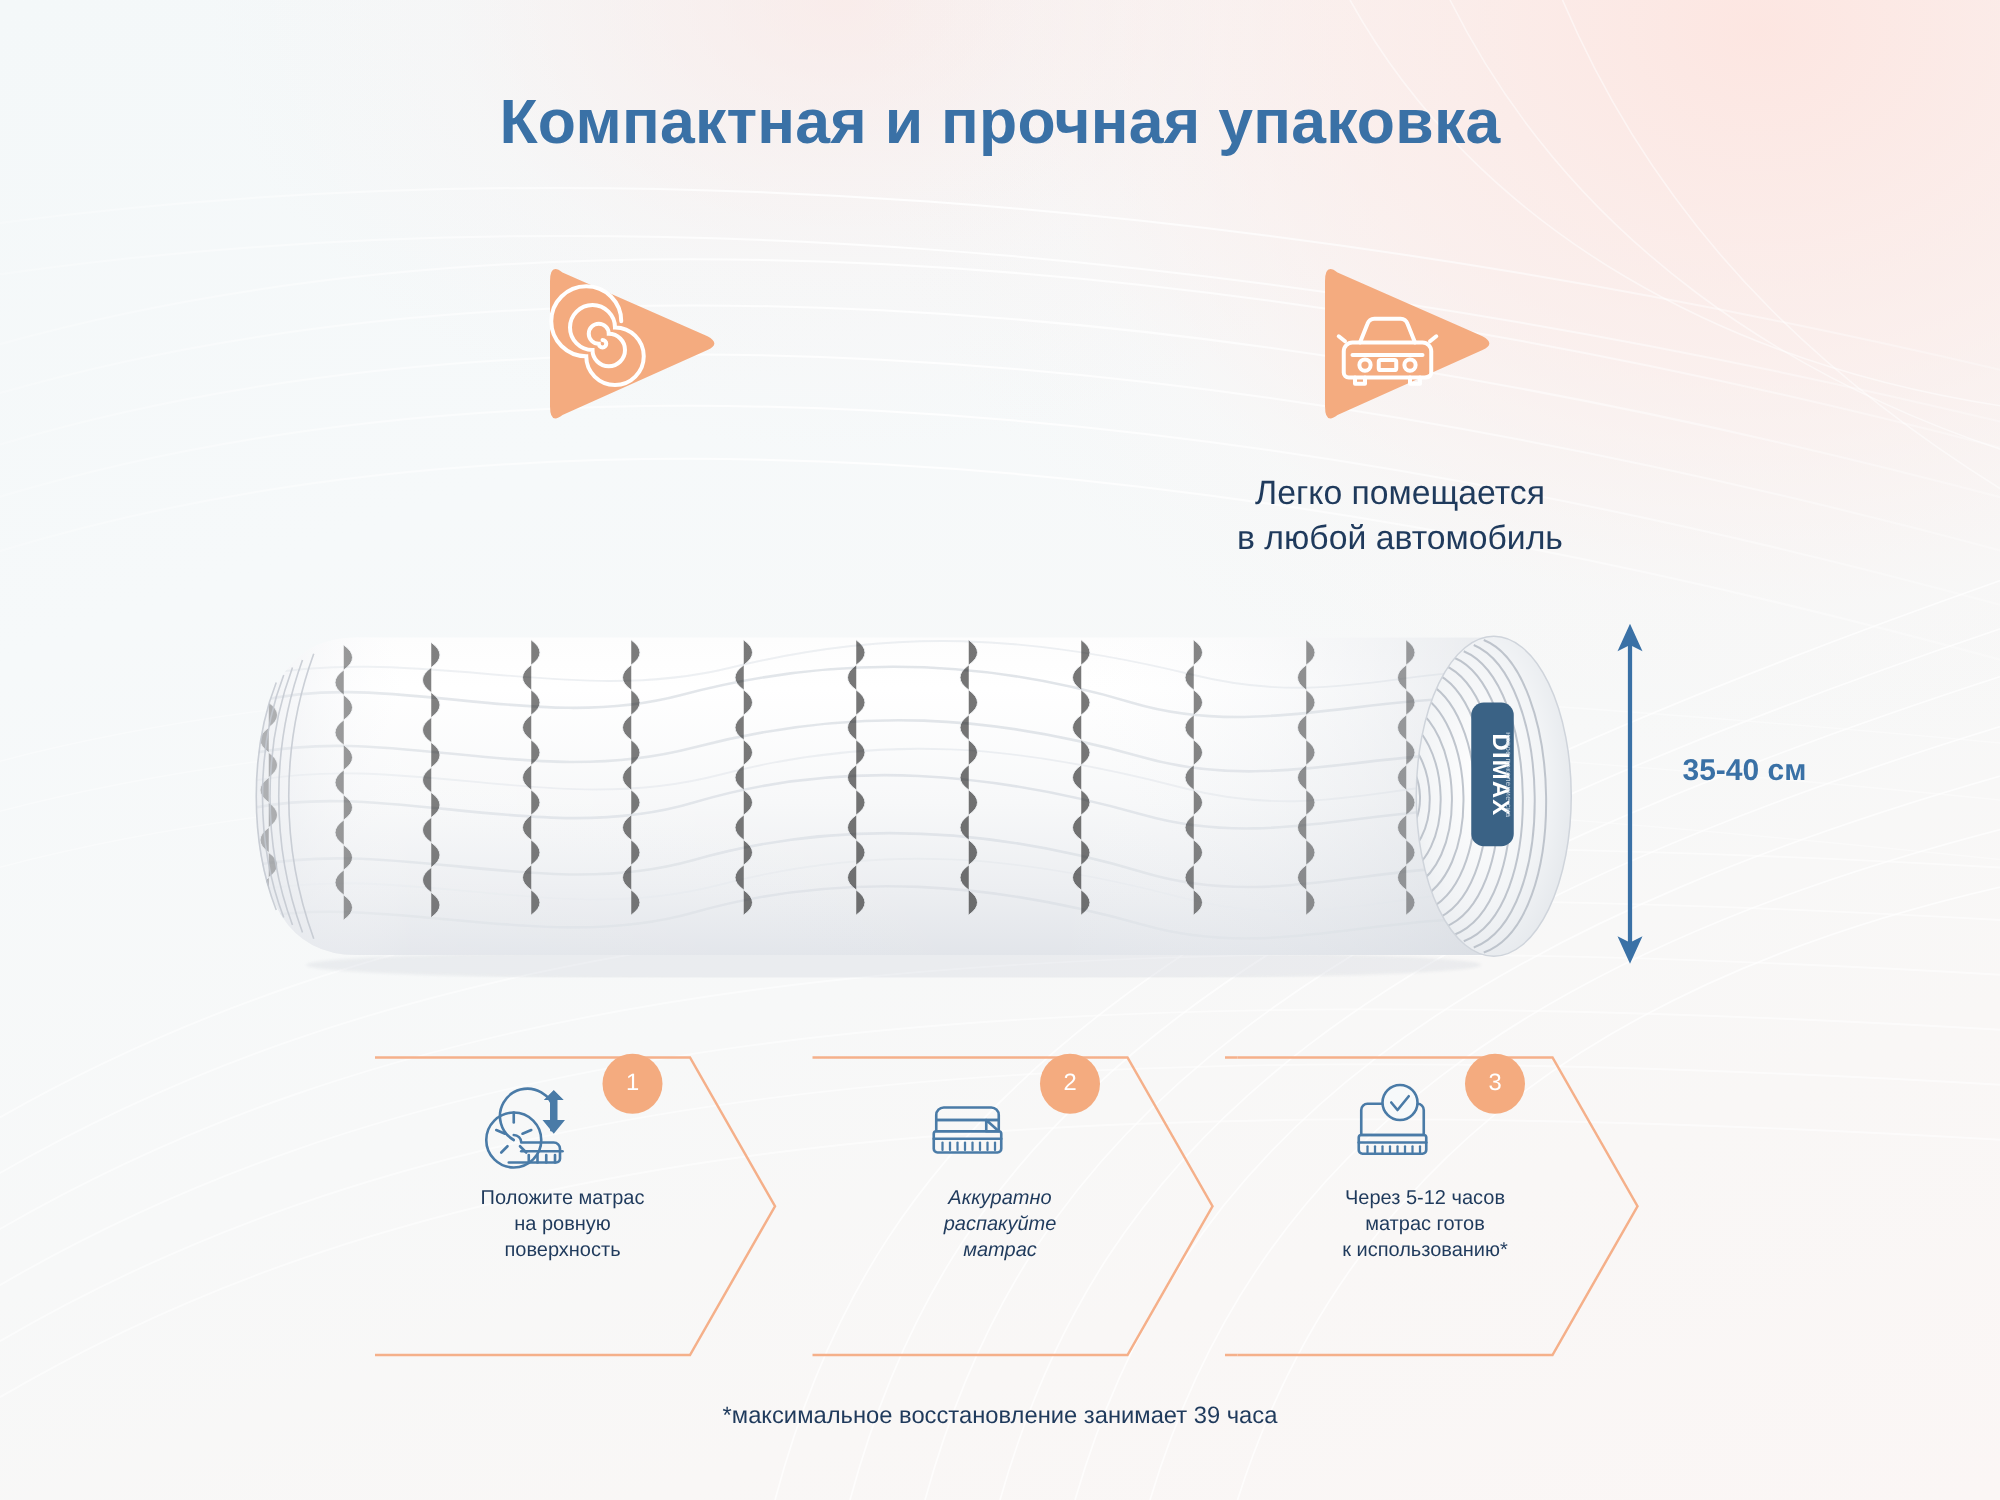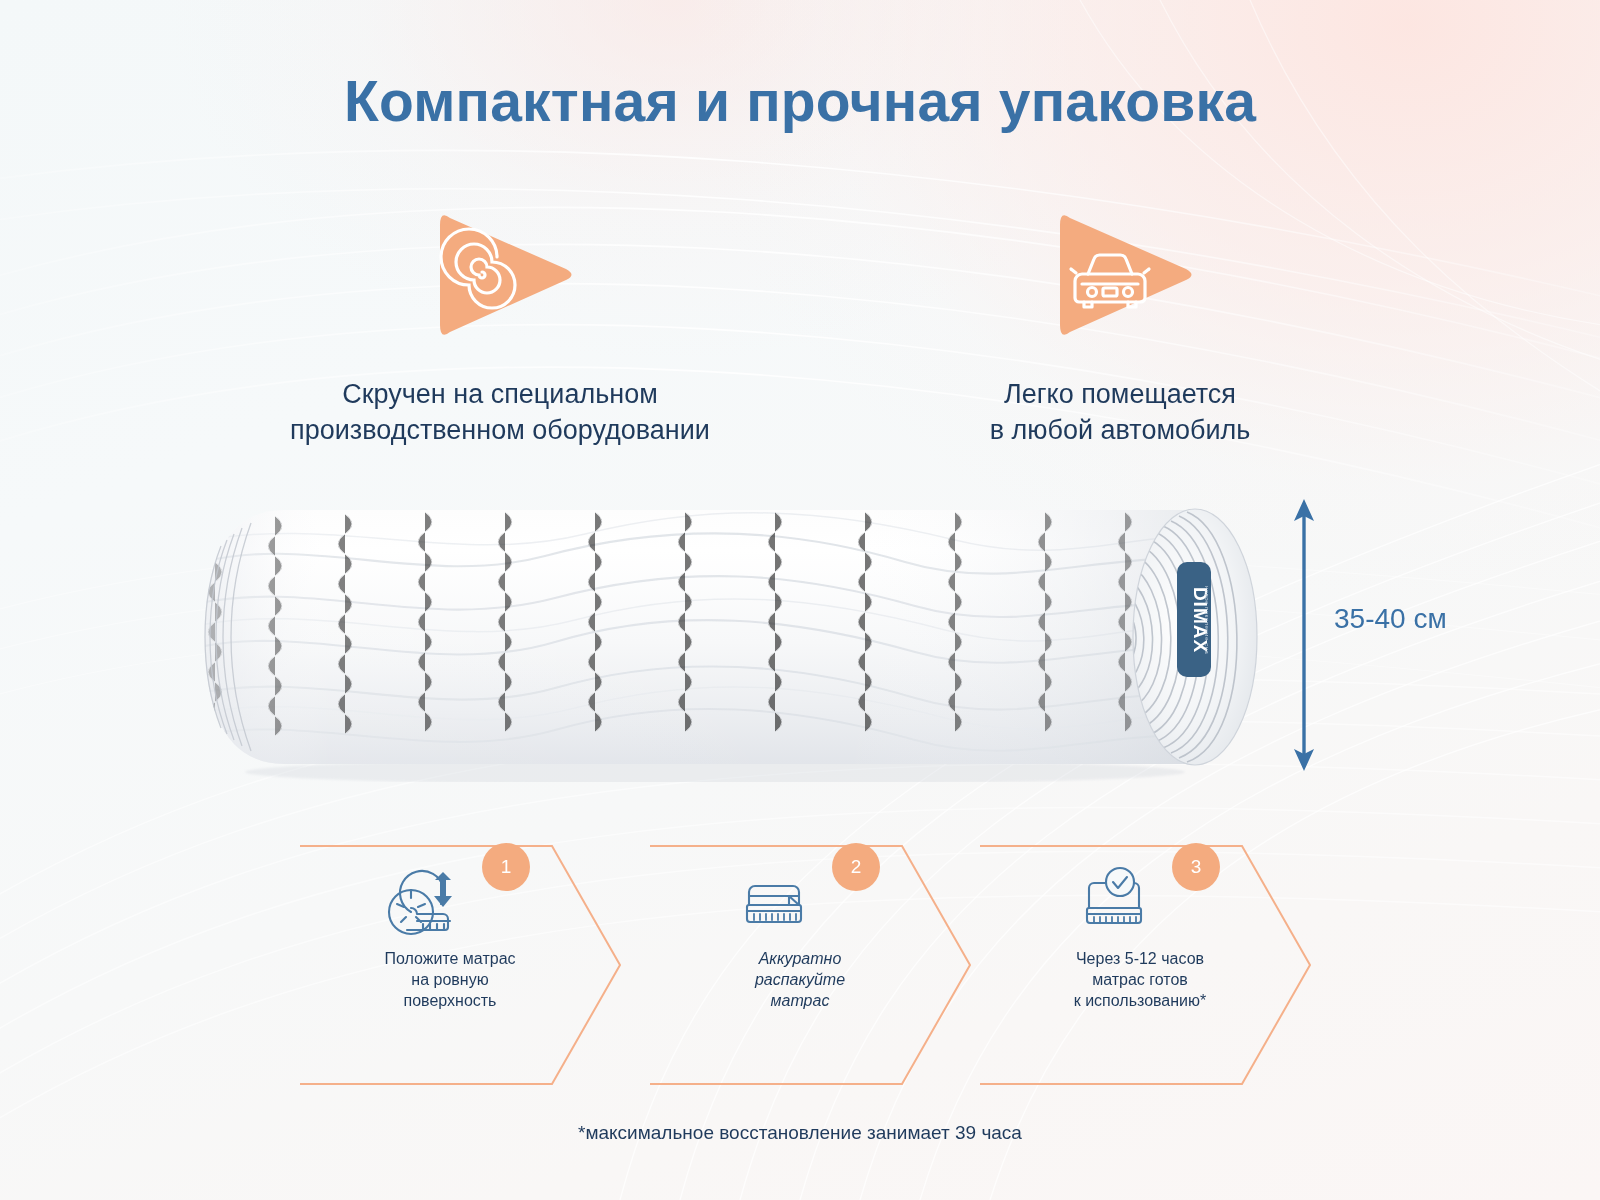--- a/index.html
+++ b/index.html
@@ -25,21 +25,21 @@
   
   .bg-lines { position:absolute; inset:0; width:1600px; height:1200px; pointer-events:none; }
 
   
   .title {
     position: absolute;
     top: 68px;
     left: 0;
     width: 1600px;
     text-align: center;
-    font-size: 57px;
+    font-size: 50px;
     font-weight: 700;
     color: #3a71a6;
     letter-spacing: 0.2px;
   }
 
   
   .feature { position: absolute; text-align: center; }
   .feat-tri { position: relative; width: 160px; height: 150px; margin: 0 auto 26px auto; }
   .feat-caption {
     font-size: 27px;
@@ -51,22 +51,22 @@
 
   #feature-roll  { left: 200px; top: 200px; width: 600px; }
   #feature-car   { left: 820px; top: 200px; width: 600px; }
 
   
   #roll-wrap { position:absolute; left:175px; top:492px; width:1110px; height:290px; }
 
   
   #dimension { position:absolute; left:1286px; top:495px; width:300px; height:280px; }
   .dim-label {
-    position:absolute; left:48px; top:108px;
-    font-size:28px; font-weight:400; color:#3a71a6; white-space:nowrap;
+    position:absolute; left:60px; top:108px;
+    font-size:24px; font-weight:700; color:#3a71a6; white-space:nowrap;
   }
 
   
   #steps { position:absolute; left:290px; top:840px; width:1010px; height:260px; }
   .hex { position:absolute; top:0; width:360px; height:250px; }
   .hex svg { position:absolute; inset:0; }
   .hex-badge {
     position:absolute; width:48px; height:48px; border-radius:50%;
     background:#f4ab7f; color:#ffffff;
     font-size:19px; display:flex; align-items:center; justify-content:center;
@@ -142,22 +142,20 @@
   <div class="title">Компактная и прочная упаковка</div>
 
   <div class="feature" id="feature-roll">
     <div class="feat-tri">
       <svg viewBox="0 0 160 150" width="160" height="150">
         <path d="M30 18 Q20 10 20 25 L20 125 Q20 140 30 132 L146 80 Q157 75 146 69 Z" fill="#f4ab7f"></path>
         <path d="M62 75 m0 -3 a3 3 0 1 1 -3 3 a8 8 0 1 1 8 -8 a13 13 0 1 1 -13 13
                  a18 18 0 1 1 18 -18 a23 23 0 1 1 -23 23 a28 28 0 1 1 28 -28" fill="none" stroke="#ffffff" stroke-width="3.2" stroke-linecap="round"></path>
       </svg>
     </div>
-    <div class="feat-caption">Скручен на специальном
-производственном оборудовании</div>
   </div>
 
   <div class="feature" id="feature-car">
     <div class="feat-tri">
       <svg viewBox="0 0 160 150" width="160" height="150">
         <path d="M30 18 Q20 10 20 25 L20 125 Q20 140 30 132 L146 80 Q157 75 146 69 Z" fill="#f4ab7f"></path>
         <g fill="none" stroke="#ffffff" stroke-width="3.2" stroke-linecap="round" stroke-linejoin="round">
           <path d="M42 74 h56 a7 7 0 0 1 7 7 v17 a4 4 0 0 1 -4 4 h-62 a4 4 0 0 1 -4 -4 v-17 a7 7 0 0 1 7 -7 z"></path>
           <path d="M48 74 l6 -15 a6 6 0 0 1 5.5 -4 h21 a6 6 0 0 1 5.5 4 l6 15"></path>
           <line x1="42" y1="84" x2="98" y2="84"></line>

